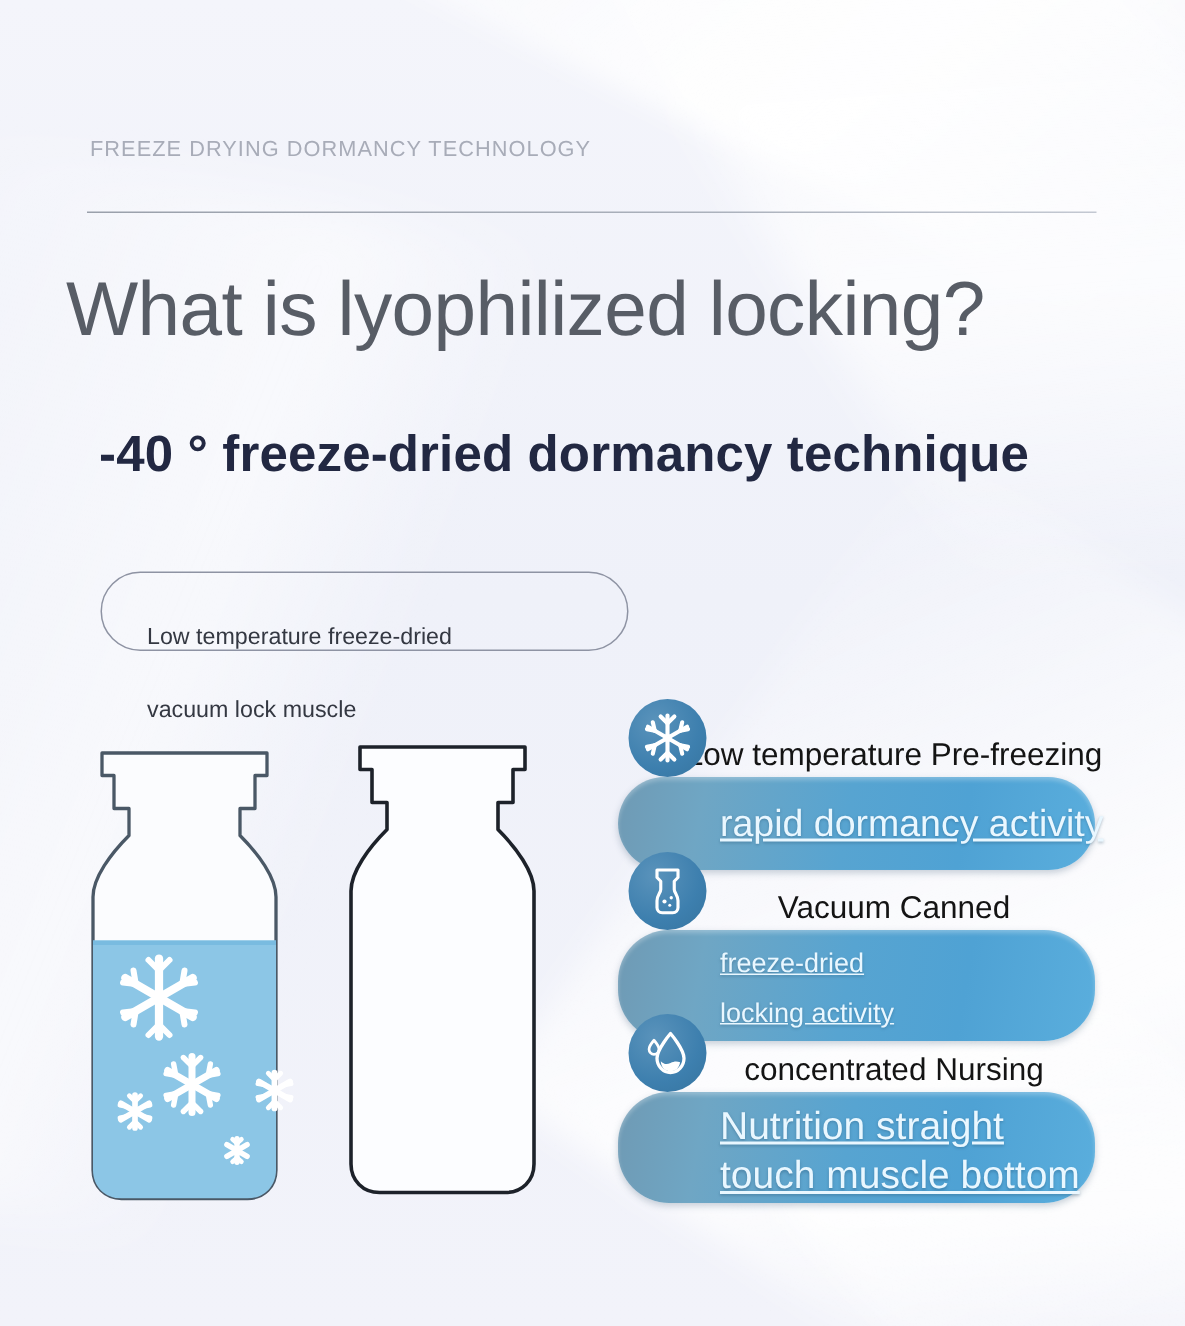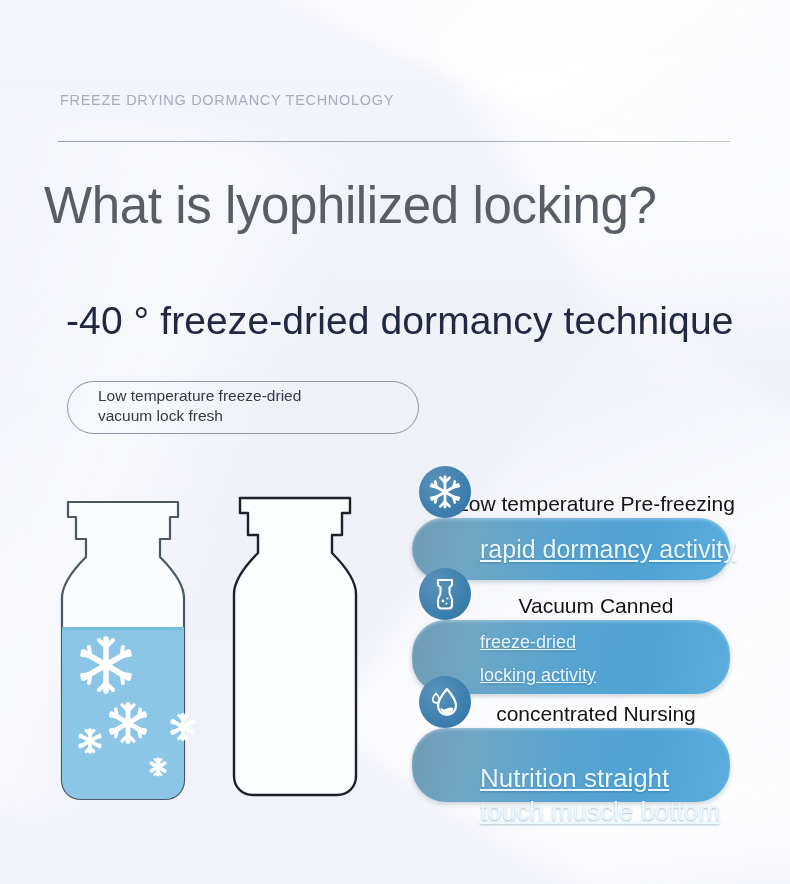--- a/index.html
+++ b/index.html
@@ -60,39 +60,39 @@
     position:absolute;left:58px;top:141px;
     width:673px;height:1px;
     background:linear-gradient(90deg,#9aa0ab 0%,#aab0bb 60%,#c3c8d2 100%);
   }
   .title{
     position:absolute;left:44px;top:176px;
     font-size:51px;font-weight:400;color:#585d66;
     letter-spacing:-.4px;white-space:nowrap;
   }
   .subtitle{
-    position:absolute;left:66px;top:299px;
-    font-size:39px;font-weight:400;color:#222842;
+    position:absolute;left:66px;top:284px;
+    font-size:34px;font-weight:700;color:#222842;
     letter-spacing:.1px;white-space:nowrap;
   }
 
   
   .pillbox{
     position:absolute;left:67px;top:381px;
     width:352px;height:53px;
     border:1.6px solid #8e93a3;
     border-radius:27px;
     box-sizing:border-box;
   }
   .pillbox-text{
     position:absolute;left:98px;top:386px;
     width:330px;
     font-size:15.5px;line-height:20px;color:#343842;
   }
-  .pillbox-text span{display:block;}
+  .pillbox-text span{display:block;margin-top:29px;}
 
   
   .vials{position:absolute;left:50px;top:495px;width:360px;height:330px;}
 
   
   .features{position:absolute;left:410px;top:492px;width:380px;height:330px;}
   .feat{position:absolute;left:0;width:380px;}
   .feat-label{
     position:absolute;left:0;top:0;width:372px;
     text-align:center;
@@ -127,42 +127,42 @@
   #feat1 .feat-text{top:42px;font-size:25px;line-height:30px;}
 
   
   #feat2{top:102px;}
   #feat2 .feat-pill{top:26px;width:318px;height:74px;}
   #feat2 .feat-text{top:32px;font-size:18px;line-height:33px;}
 
   
   #feat3{top:210px;}
   #feat3 .feat-pill{top:26px;width:318px;height:74px;}
-  #feat3 .feat-text{top:32px;font-size:26px;line-height:33px;margin-top:28px;}
+  #feat3 .feat-text{top:32px;font-size:26px;line-height:33px;}
 </style>
 </head>
 <body>
 
 <div id="stage">
 
   <div class="swoosh sw1"></div>
   <div class="swoosh sw2"></div>
   <div class="swoosh sw3"></div>
   <div class="swoosh sw4"></div>
   <div class="swoosh sw5"></div>
 
   <div class="eyebrow">FREEZE DRYING DORMANCY TECHNOLOGY</div>
   <div class="divider"></div>
   <div class="title">What is lyophilized locking?</div>
   <div class="subtitle">-40 ° freeze-dried dormancy technique</div>
 
   <div class="pillbox"></div>
   <div class="pillbox-text">
     <span>Low temperature freeze-dried</span>
-    <span>vacuum lock fresh</span>
+    <span>vacuum lock muscle</span>
   </div>
 
   <div class="vials">
     <svg width="360" height="330" viewBox="0 0 360 330">
       <defs>
         <clipPath id="leftBodyClip">
           <path d="M12 103
                    C12 90 24 74 36 62
                    L36 44 L26 44 L26 22 L18 22 L18 7 L128 7 L128 22 L120 22 L120 44 L110 44 L110 62
                    C122 74 134 90 134 103

